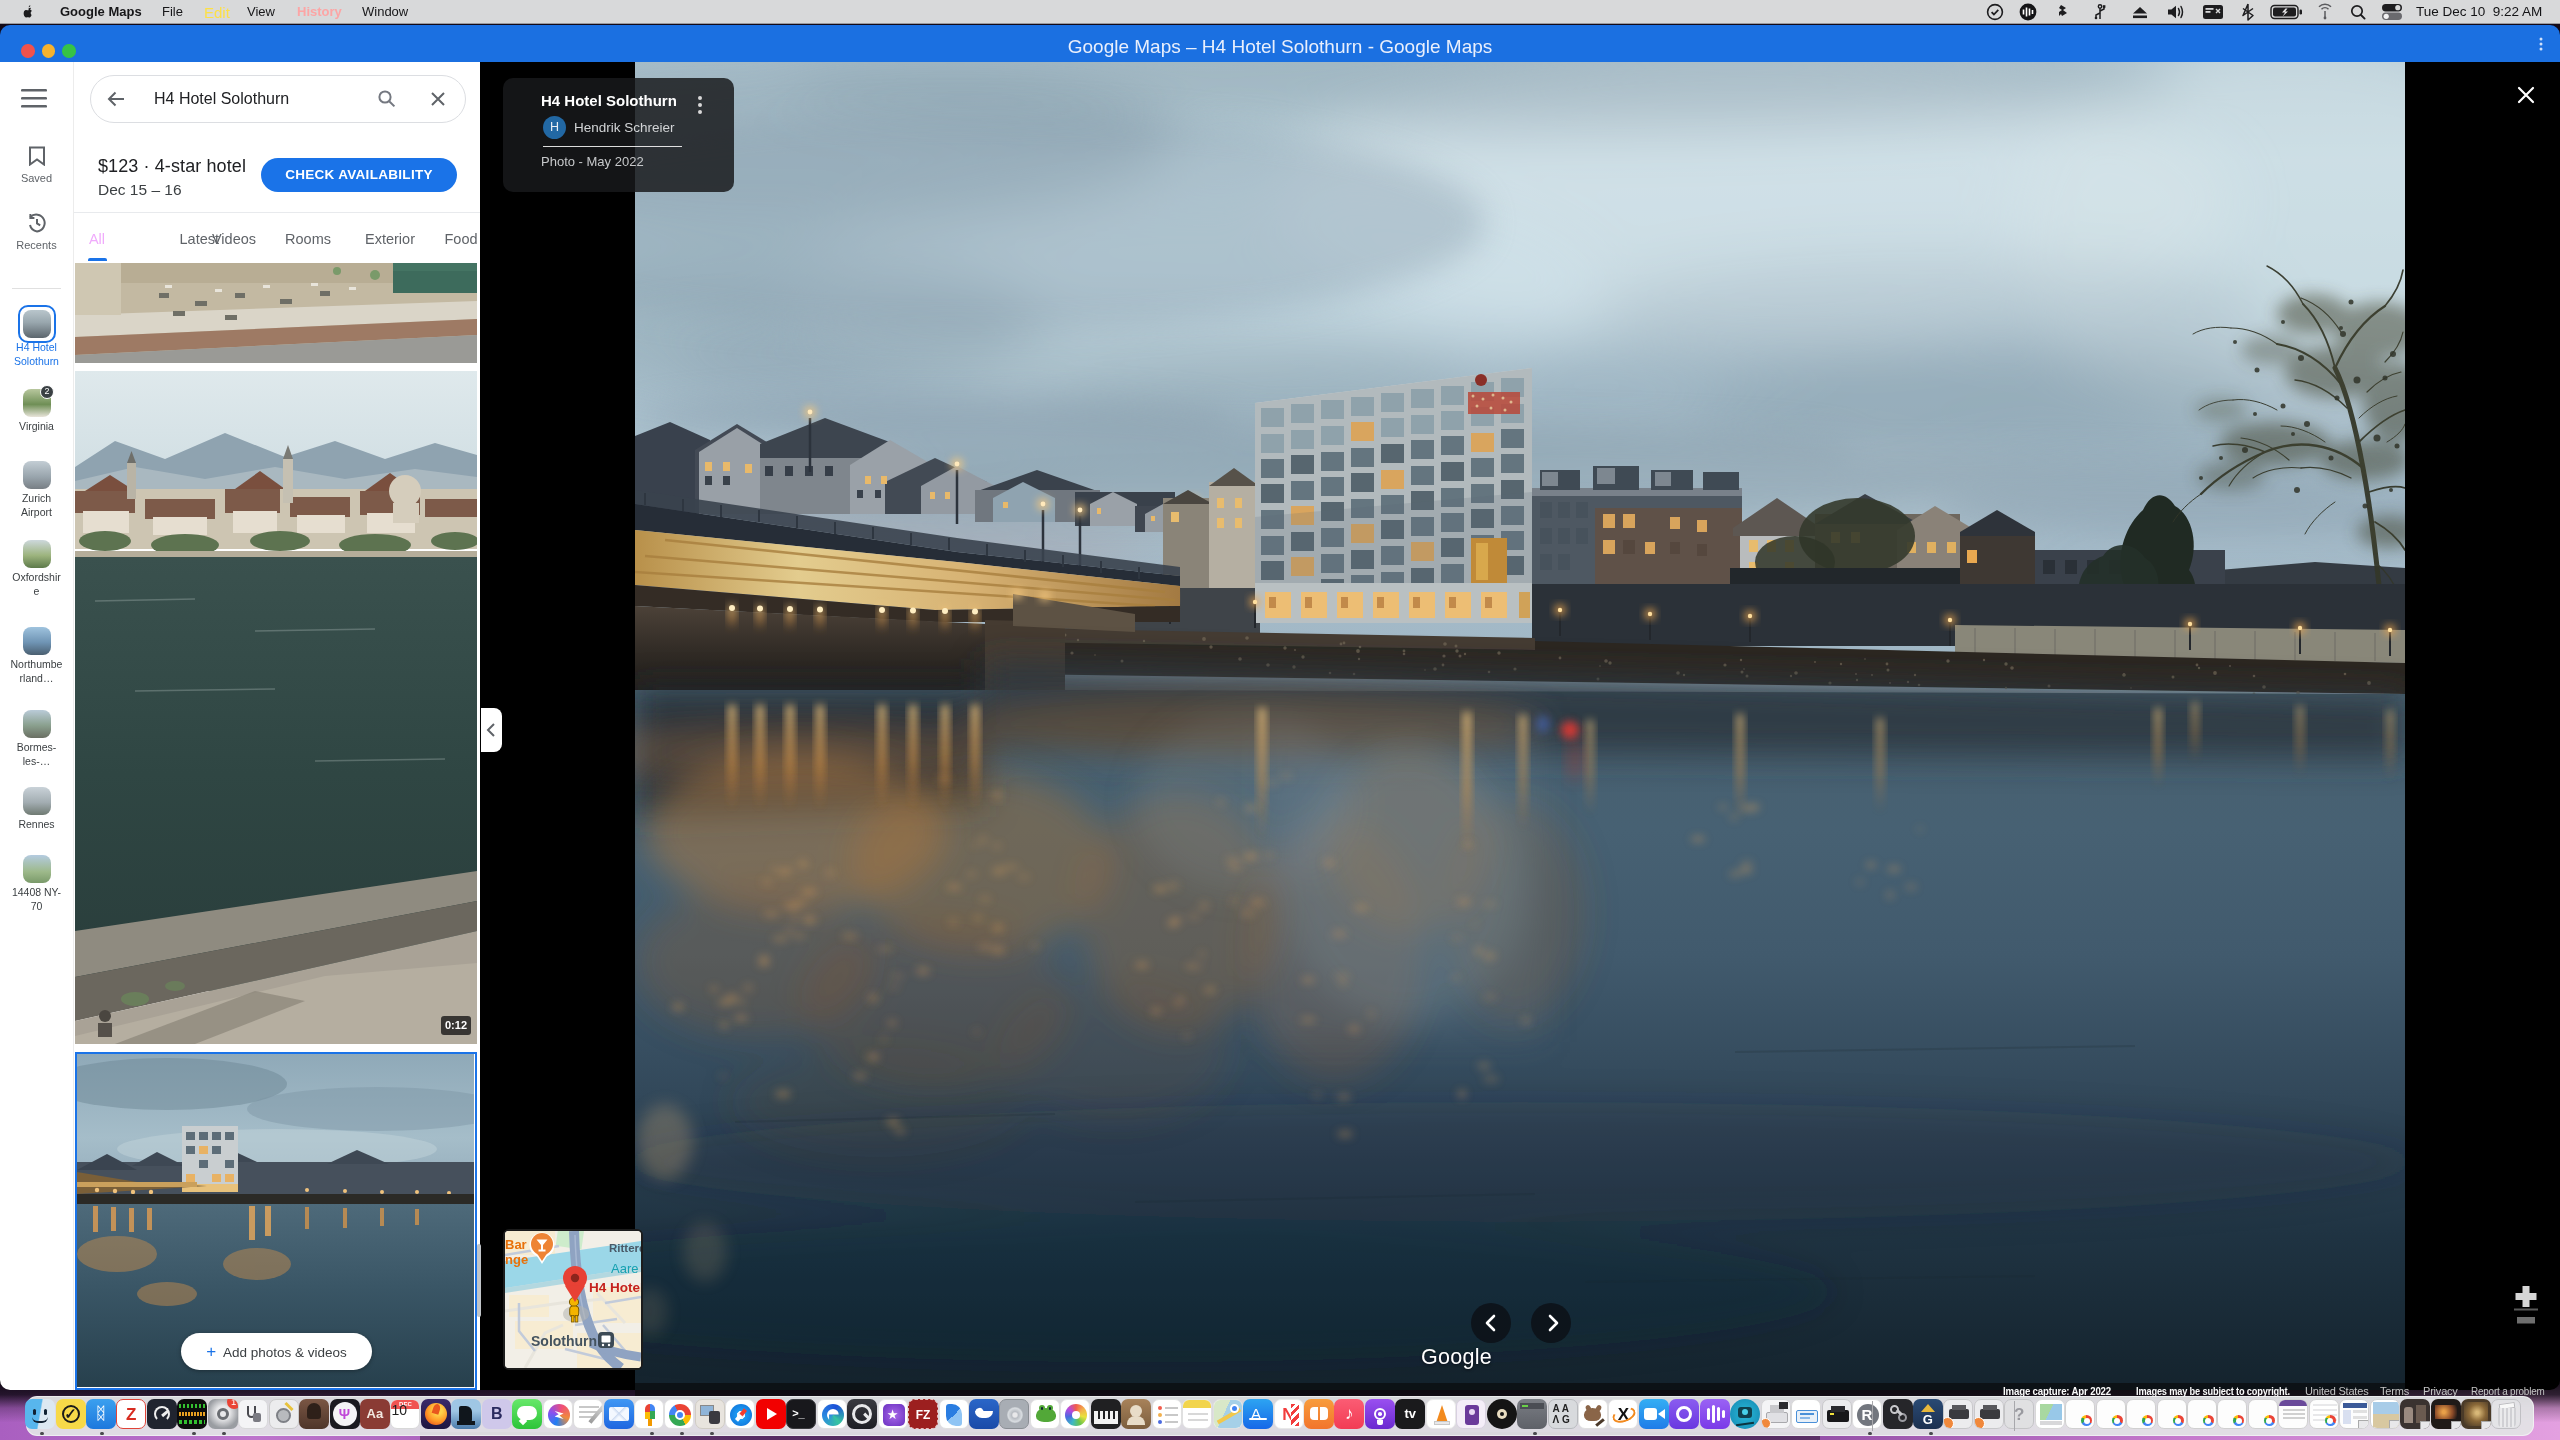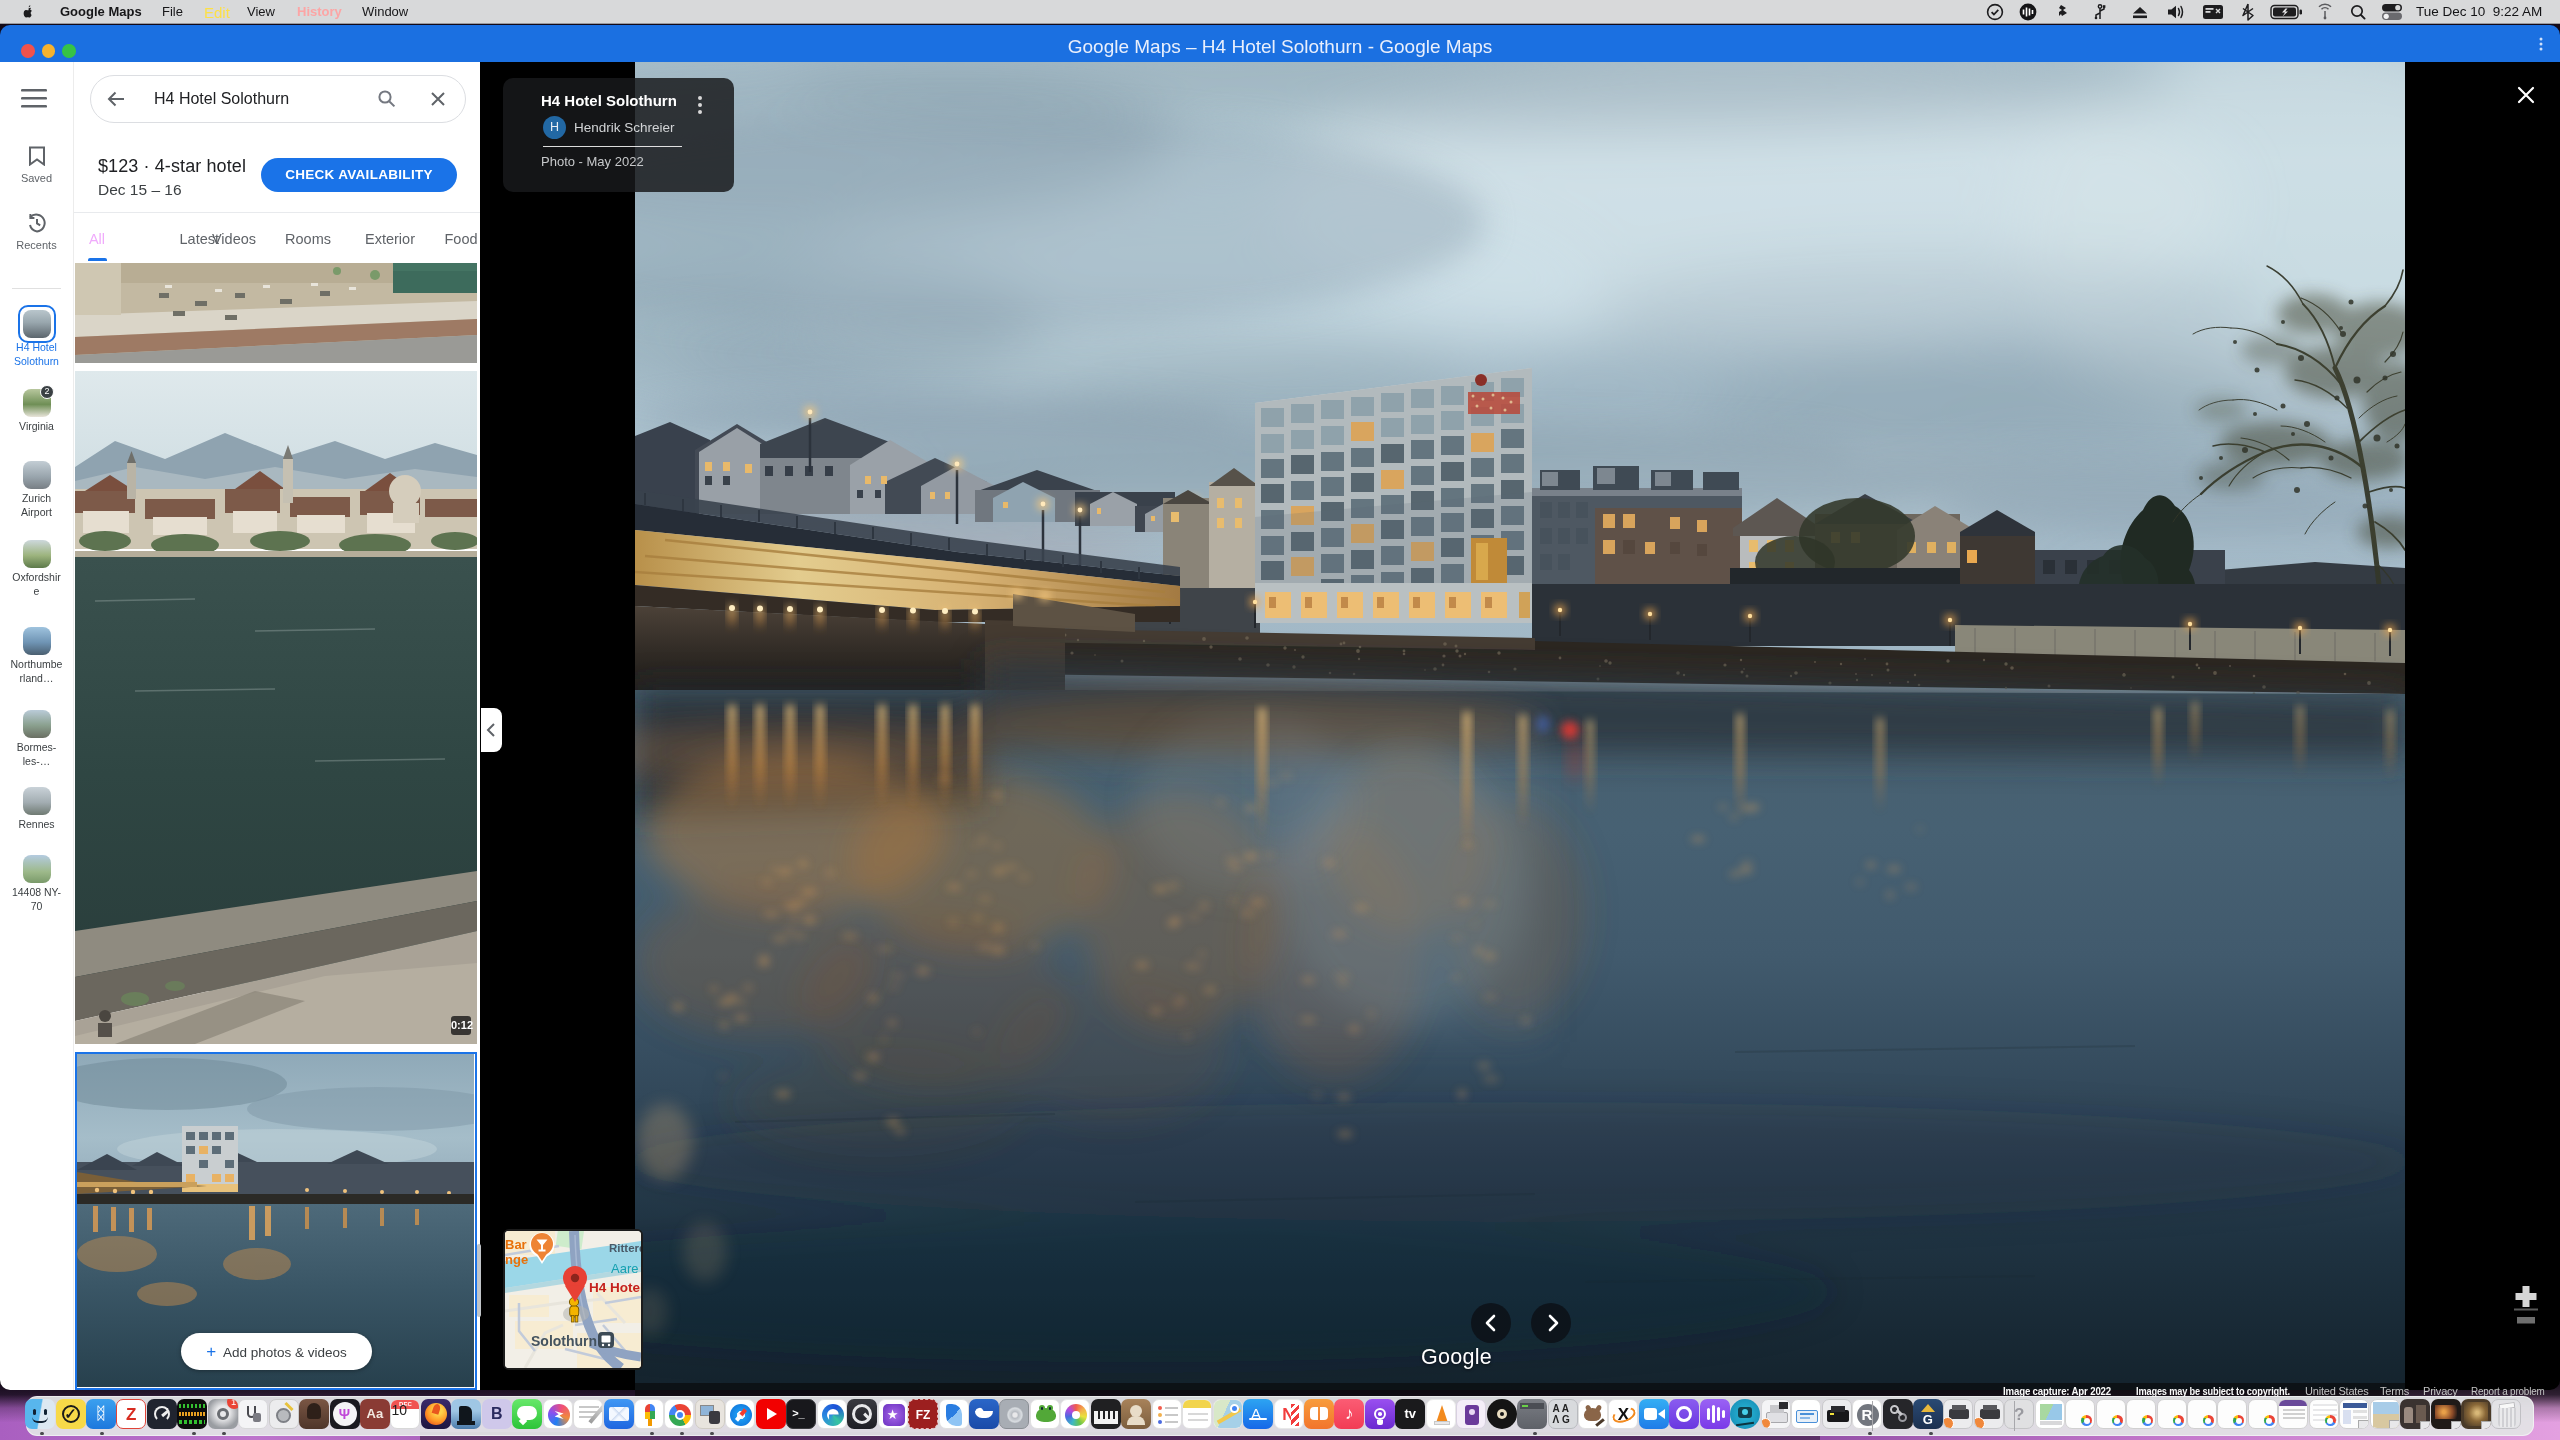--- a/index.html
+++ b/index.html
@@ -267,21 +267,21 @@
   <polygon points="0,560 402,500 402,530 0,606" fill="#8f8b80"></polygon>
   <polygon points="0,606 402,530 402,560 0,650" fill="#6b675e"></polygon>
   <polygon points="0,650 402,560 402,673 0,673" fill="#a9a296"></polygon>
   <polygon points="0,665 250,605 402,592 402,673 0,673" fill="#b5aea0"></polygon>
   <polygon points="40,673 180,620 230,630 120,673" fill="#8a8478" opacity=".7"></polygon>
   <circle cx="30" cy="645" r="6" fill="#4a4640"></circle>
       <rect x="23" y="652" width="14" height="14" fill="#55504a"></rect>
   <ellipse cx="60" cy="628" rx="14" ry="7" fill="#6a855a" opacity=".8"></ellipse>
       <ellipse cx="100" cy="615" rx="10" ry="5" fill="#6a855a" opacity=".7"></ellipse>
  </svg>
- <div class="a" style="right:6px;bottom:9px;width:20px;height:19px;background:rgba(20,20,20,.78);border-radius:3px;color:#fff;font-size:11px;text-align:center;line-height:19px;font-weight:700">0:12</div>
+ <div class="a" style="right:6px;bottom:9px;width:30px;height:19px;background:rgba(20,20,20,.78);border-radius:3px;color:#fff;font-size:11px;text-align:center;line-height:19px;font-weight:700">0:12</div>
 </div>
 
 <div class="a" style="left:75px;top:1052px;width:402px;height:338px;overflow:hidden;border:2.5px solid #1a73e8">
  <svg width="397" height="333" viewBox="0 0 397 333">
   <defs>
    <linearGradient id="p3sky" x1="0" y1="0" x2="0" y2="1">
           <stop offset="0" stop-color="#8fa9b8"></stop>
           <stop offset=".6" stop-color="#a5bdc9"></stop>
           <stop offset="1" stop-color="#93abba"></stop>
         </linearGradient>

